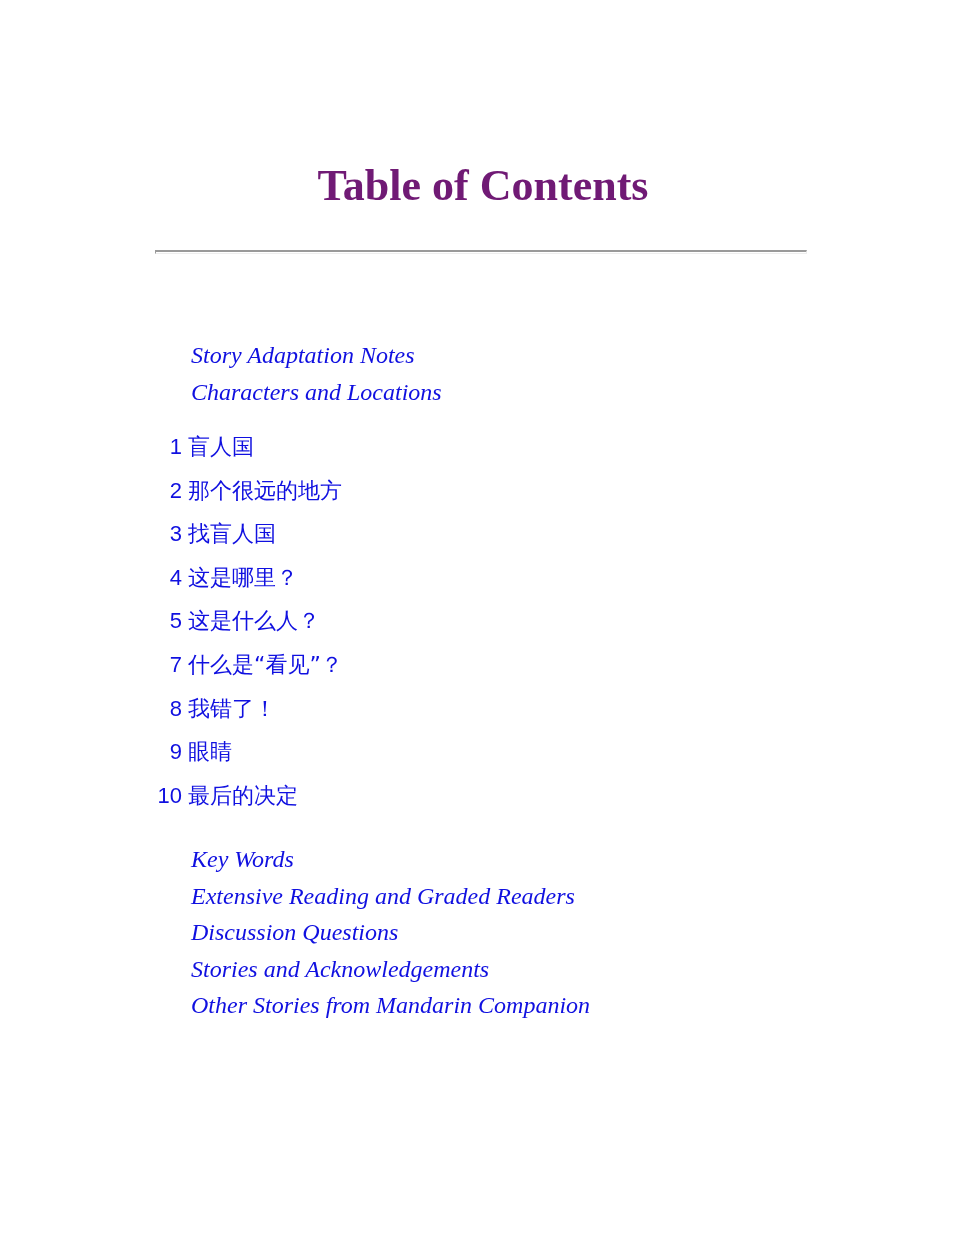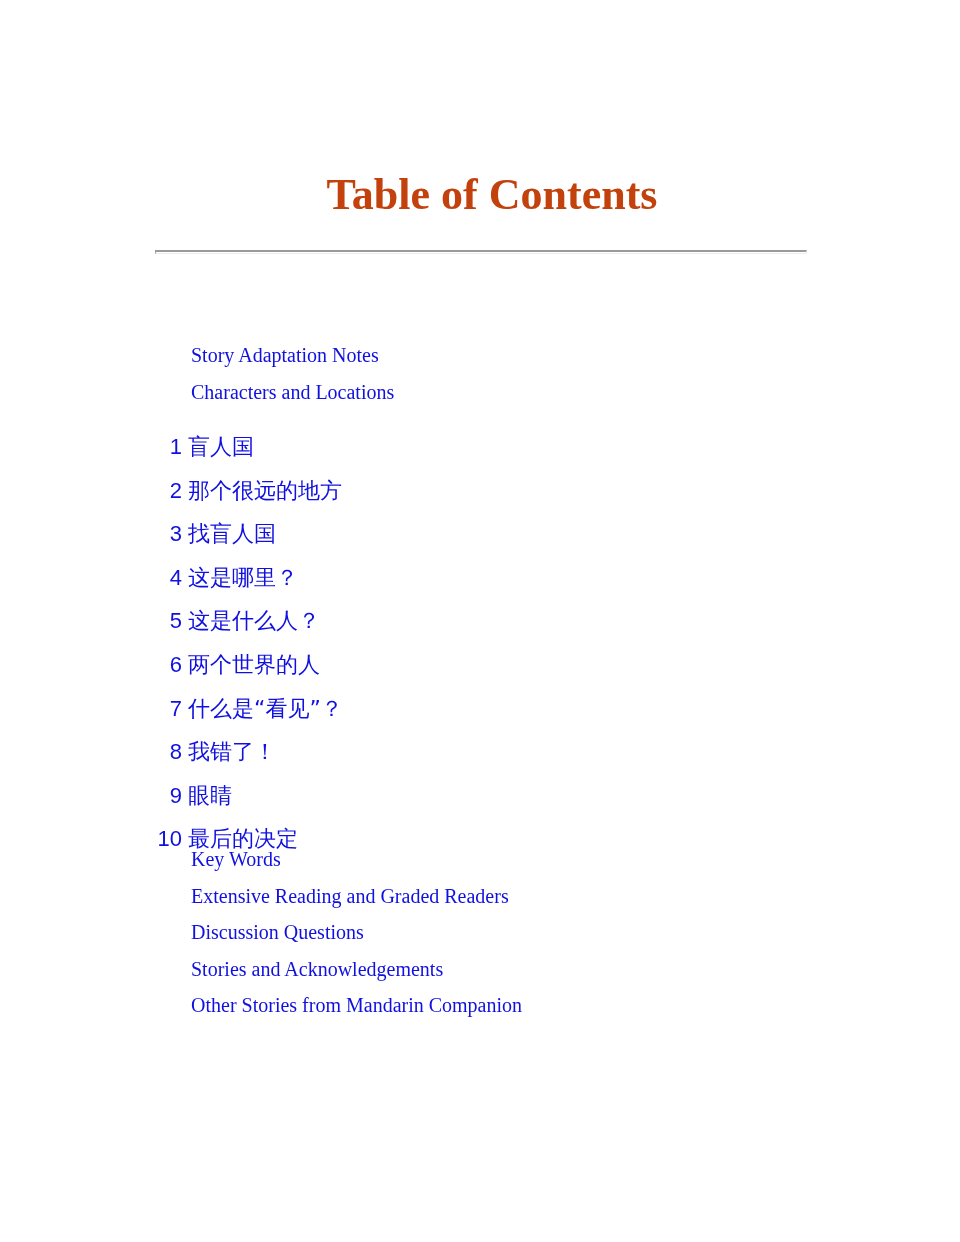--- a/index.html
+++ b/index.html
@@ -23,22 +23,22 @@
   .title {
     position: absolute;
     left: 0;
     top: 158px;
     width: 650px;
     text-align: center;
     font-family: "Liberation Serif", serif;
     font-weight: bold;
     font-size: 44px;
     line-height: 50px;
-    color: #c2410c;
-    margin: 12px;
+    color: #701a75;
+    margin: 3px;
   }
   .rule {
     position: absolute;
     left: 0;
     top: 250px;
     width: 650px;
     height: 0;
     border-top: 2px solid #9a9a9a;
     border-bottom: 1px solid #eeeeee;
     border-left: 1px solid #9a9a9a;
@@ -53,21 +53,22 @@
   }
   a.toc-link {
     color: #1010e0;
     text-decoration: none;
     display: block;
   }
   .front { top: 337px; }
   .back { top: 841px; }
   .front a.toc-link, .back a.toc-link {
     font-family: "Liberation Serif", serif;
-    font-size: 20px;
+    font-style: italic;
+    font-size: 24px;
     line-height: 36.5px;
     height: 36.5px;
     padding-left: 36px;
     white-space: nowrap;
   }
   .chapters { top: 425px; }
   .chapters a.toc-link {
     font-family: "DejaVu Sans", "Liberation Sans", sans-serif;
     font-size: 22px;
     line-height: 43.6px;
@@ -109,23 +110,20 @@
     <a class="toc-link" href="#">
       <span class="num">3</span><span class="ch-title">找盲人国</span>
     </a>
     <a class="toc-link" href="#">
       <span class="num">4</span><span class="ch-title">这是哪里？</span>
     </a>
     <a class="toc-link" href="#">
       <span class="num">5</span><span class="ch-title">这是什么人？</span>
     </a>
     <a class="toc-link" href="#">
-      <span class="num">6</span><span class="ch-title">两个世界的人</span>
-    </a>
-    <a class="toc-link" href="#">
       <span class="num">7</span><span class="ch-title">什么是“看见”？</span>
     </a>
     <a class="toc-link" href="#">
       <span class="num">8</span><span class="ch-title">我错了！</span>
     </a>
     <a class="toc-link" href="#">
       <span class="num">9</span><span class="ch-title">眼睛</span>
     </a>
     <a class="toc-link" href="#">
       <span class="num">10</span><span class="ch-title">最后的决定</span>

